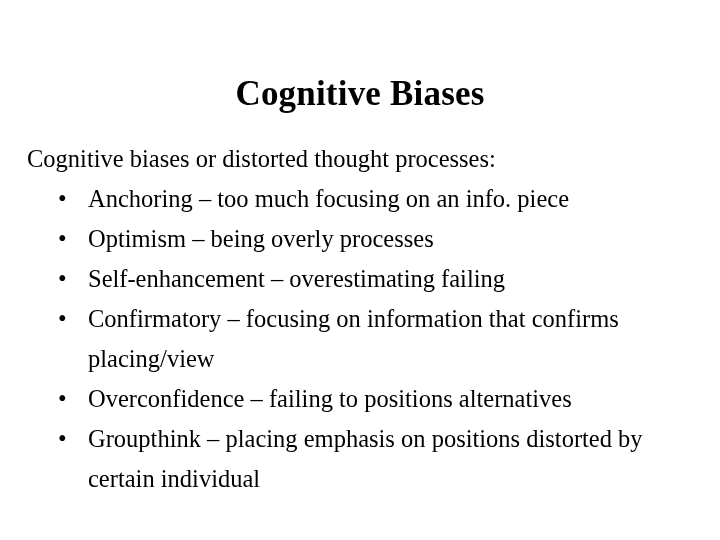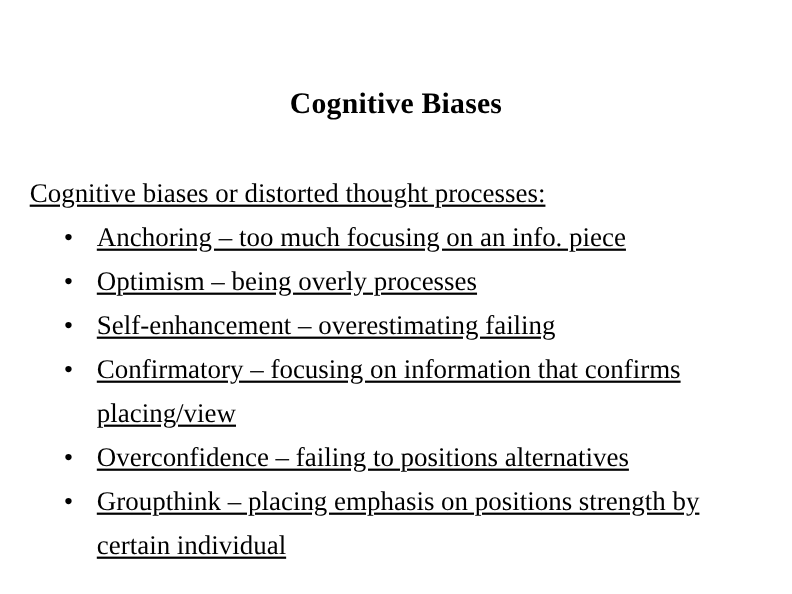--- a/index.html
+++ b/index.html
@@ -20,33 +20,32 @@
     width: 720px;
     height: 540px;
     background: #ffffff;
   }
   .slide-title {
     position: absolute;
     left: 0;
     top: 76px;
     width: 720px;
     text-align: center;
-    font-size: 27px;
+    font-size: 35px;
     font-weight: bold;
     line-height: 36px;
     letter-spacing: 0.2px;
     color: #000000;
     white-space: nowrap;
   }
   .slide-body {
     position: absolute;
     left: 27px;
-    top: 157px;
+    top: 139px;
     width: 676px;
-    text-decoration: underline;
   }
   .intro-line {
     font-size: 24.5px;
     line-height: 40px;
     color: #000000;
     white-space: nowrap;
   }
   .bullet-list {
     list-style: none;
     margin: 0;
@@ -106,18 +105,18 @@
         <span class="bullet-text">Confirmatory – focusing on information that confirms placing/view</span>
       </li>
 
       <li class="bullet-item">
         <span class="bullet-marker">•</span>
         <span class="bullet-text">Overconfidence – failing to positions alternatives</span>
       </li>
 
       <li class="bullet-item">
         <span class="bullet-marker">•</span>
-        <span class="bullet-text">Groupthink – placing emphasis on positions strength by certain individual</span>
+        <span class="bullet-text">Groupthink – placing emphasis on positions distorted by certain individual</span>
       </li>
 
     </ul>
   </div>
 </div>
 
 </body></html>

